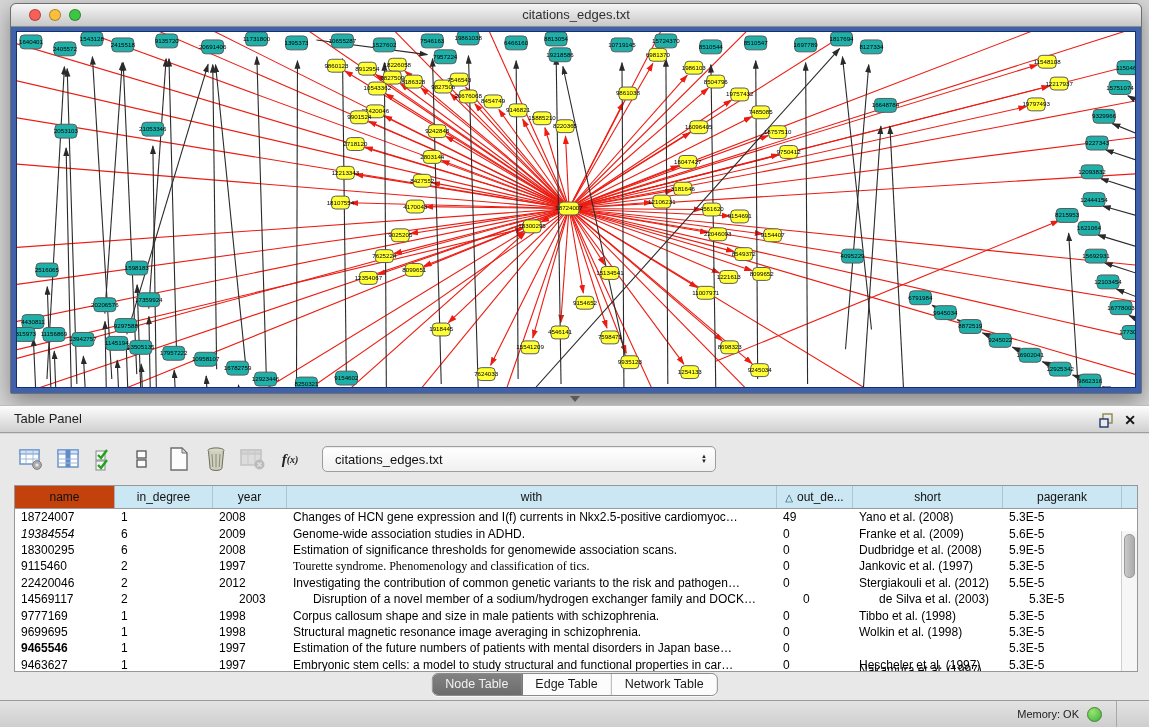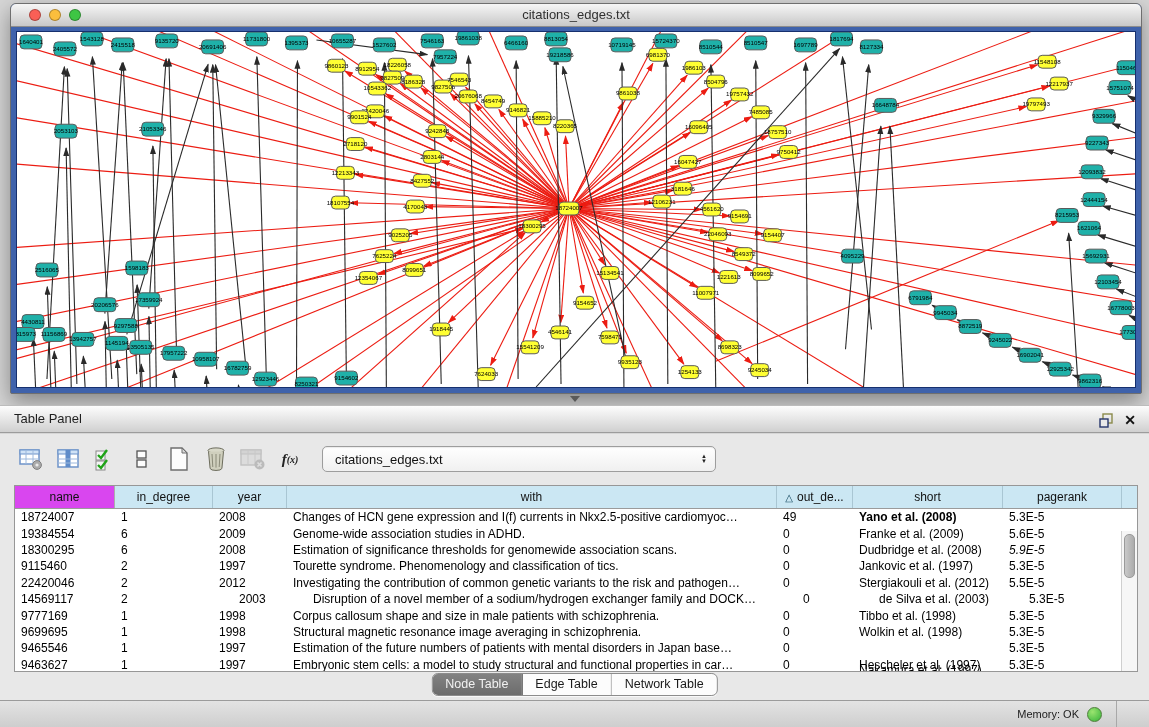--- a/index.html
+++ b/index.html
@@ -39,21 +39,21 @@
   .combo{width:372px;height:24px;margin-left:10px;background:linear-gradient(#ffffff,#f0f0f0);
     border:1px solid #9d9d9d;border-radius:5px;display:flex;align-items:center;padding:0 8px 0 12px;
     font-size:13px;color:#111;box-shadow:inset 0 1px 1px rgba(0,0,0,.08)}
   .combo-arrows{margin-left:auto;display:flex;flex-direction:column;line-height:5px;font-size:6px;color:#222;text-align:center}
 
   .dtable{position:absolute;left:14px;top:51px;width:1124px;height:187px;background:#fff;
     border:1px solid #979797;box-sizing:border-box;display:flex;flex-direction:column}
   .thead{display:flex;height:22px;background:#cbe7f3;border-bottom:1px solid #9b9b9b;flex:0 0 auto}
   .th{display:flex;align-items:center;justify-content:center;font-size:12px;color:#111;
     border-right:1px solid #a9c6d3;box-sizing:border-box;overflow:hidden;white-space:nowrap}
-  .th.gray{background:#d946ef;border-right:1px solid #adadad}
+  .th.gray{background:#c2410c;border-right:1px solid #adadad}
   .th .sortg{font-size:10px;margin-right:4px;color:#13475e}
   .tbody{flex:1;position:relative;overflow:hidden}
   .tr{display:flex;height:16.4px;align-items:center}
   .td{font-size:12px;color:#000;padding:0 6px;white-space:nowrap;overflow:hidden;box-sizing:border-box;flex:0 0 auto}
   .vscroll{position:absolute;right:0;top:22px;bottom:0;width:15px;background:#f6f6f6;border-left:1px solid #cfcfcf}
   .vthumb{position:absolute;left:2px;top:3px;width:9px;height:42px;border-radius:5px;
     background:linear-gradient(90deg,#c9c9c9,#ababab);border:1px solid #9a9a9a}
 
   .tabs{position:absolute;top:239px;left:50%;transform:translateX(-50%);display:flex;height:21px;
     border:1px solid #8c8c8c;border-radius:6px;overflow:hidden;background:#fcfcfc;box-shadow:0 1px 0 rgba(255,255,255,.7)}
@@ -870,46 +870,46 @@
         </div>
       </div>
     <div class="tbody" id="tbody">
 
     <div class="tr">
           <div class="td" style="width: 100px;">18724007</div>
           <div class="td" style="width: 98px;">1</div>
           <div class="td" style="width: 74px;">2008</div>
           <div class="td" style="width: 490px;">Changes of HCN gene expression and I(f) currents in Nkx2.5-positive cardiomyoc…</div>
           <div class="td" style="width: 76px;">49</div>
-          <div class="td" style="width: 150px; font-weight: bold;">Yano et al. (2008)</div>
+          <div class="td" style="width: 150px;">Yano et al. (2008)</div>
           <div class="td" style="width: 119px;">5.3E-5</div>
         </div>
         <div class="tr">
-          <div class="td" style="width: 100px;">19384554</div>
+          <div class="td" style="width: 100px; font-style: italic;">19384554</div>
           <div class="td" style="width: 98px;">6</div>
           <div class="td" style="width: 74px;">2009</div>
           <div class="td" style="width: 490px;">Genome-wide association studies in ADHD.</div>
           <div class="td" style="width: 76px;">0</div>
           <div class="td" style="width: 150px;">Franke et al. (2009)</div>
           <div class="td" style="width: 119px;">5.6E-5</div>
         </div>
         <div class="tr">
           <div class="td" style="width: 100px;">18300295</div>
           <div class="td" style="width: 98px;">6</div>
           <div class="td" style="width: 74px;">2008</div>
           <div class="td" style="width: 490px;">Estimation of significance thresholds for genomewide association scans.</div>
           <div class="td" style="width: 76px;">0</div>
           <div class="td" style="width: 150px;">Dudbridge et al. (2008)</div>
-          <div class="td" style="width: 119px; font-style: italic;">5.9E-5</div>
+          <div class="td" style="width: 119px;">5.9E-5</div>
         </div>
         <div class="tr">
           <div class="td" style="width: 100px;">9115460</div>
           <div class="td" style="width: 98px;">2</div>
           <div class="td" style="width: 74px;">1997</div>
-          <div class="td" style="width: 490px;">Tourette syndrome. Phenomenology and classification of tics.</div>
+          <div class="td" style="width: 490px; font-family: Liberation Serif, serif;">Tourette syndrome. Phenomenology and classification of tics.</div>
           <div class="td" style="width: 76px;">0</div>
           <div class="td" style="width: 150px;">Jankovic et al. (1997)</div>
           <div class="td" style="width: 119px;">5.3E-5</div>
         </div>
         <div class="tr">
           <div class="td" style="width: 100px;">22420046</div>
           <div class="td" style="width: 98px;">2</div>
           <div class="td" style="width: 74px;">2012</div>
           <div class="td" style="width: 490px;">Investigating the contribution of common genetic variants to the risk and pathogen…</div>
           <div class="td" style="width: 76px;">0</div>
@@ -937,21 +937,21 @@
         <div class="tr">
           <div class="td" style="width: 100px;">9699695</div>
           <div class="td" style="width: 98px;">1</div>
           <div class="td" style="width: 74px;">1998</div>
           <div class="td" style="width: 490px;">Structural magnetic resonance image averaging in schizophrenia.</div>
           <div class="td" style="width: 76px;">0</div>
           <div class="td" style="width: 150px;">Wolkin et al. (1998)</div>
           <div class="td" style="width: 119px;">5.3E-5</div>
         </div>
         <div class="tr">
-          <div class="td" style="width: 100px;">9465546</div>
+          <div class="td" style="width: 100px; font-weight: bold;">9465546</div>
           <div class="td" style="width: 98px;">1</div>
           <div class="td" style="width: 74px;">1997</div>
           <div class="td" style="width: 490px;">Estimation of the future numbers of patients with mental disorders in Japan base…</div>
           <div class="td" style="width: 76px;">0</div>
           <div class="td" style="width: 150px; margin-top: 44px;">Nakamura et al. (1997)</div>
           <div class="td" style="width: 119px;">5.3E-5</div>
         </div>
         <div class="tr">
           <div class="td" style="width: 100px;">9463627</div>
           <div class="td" style="width: 98px;">1</div>

